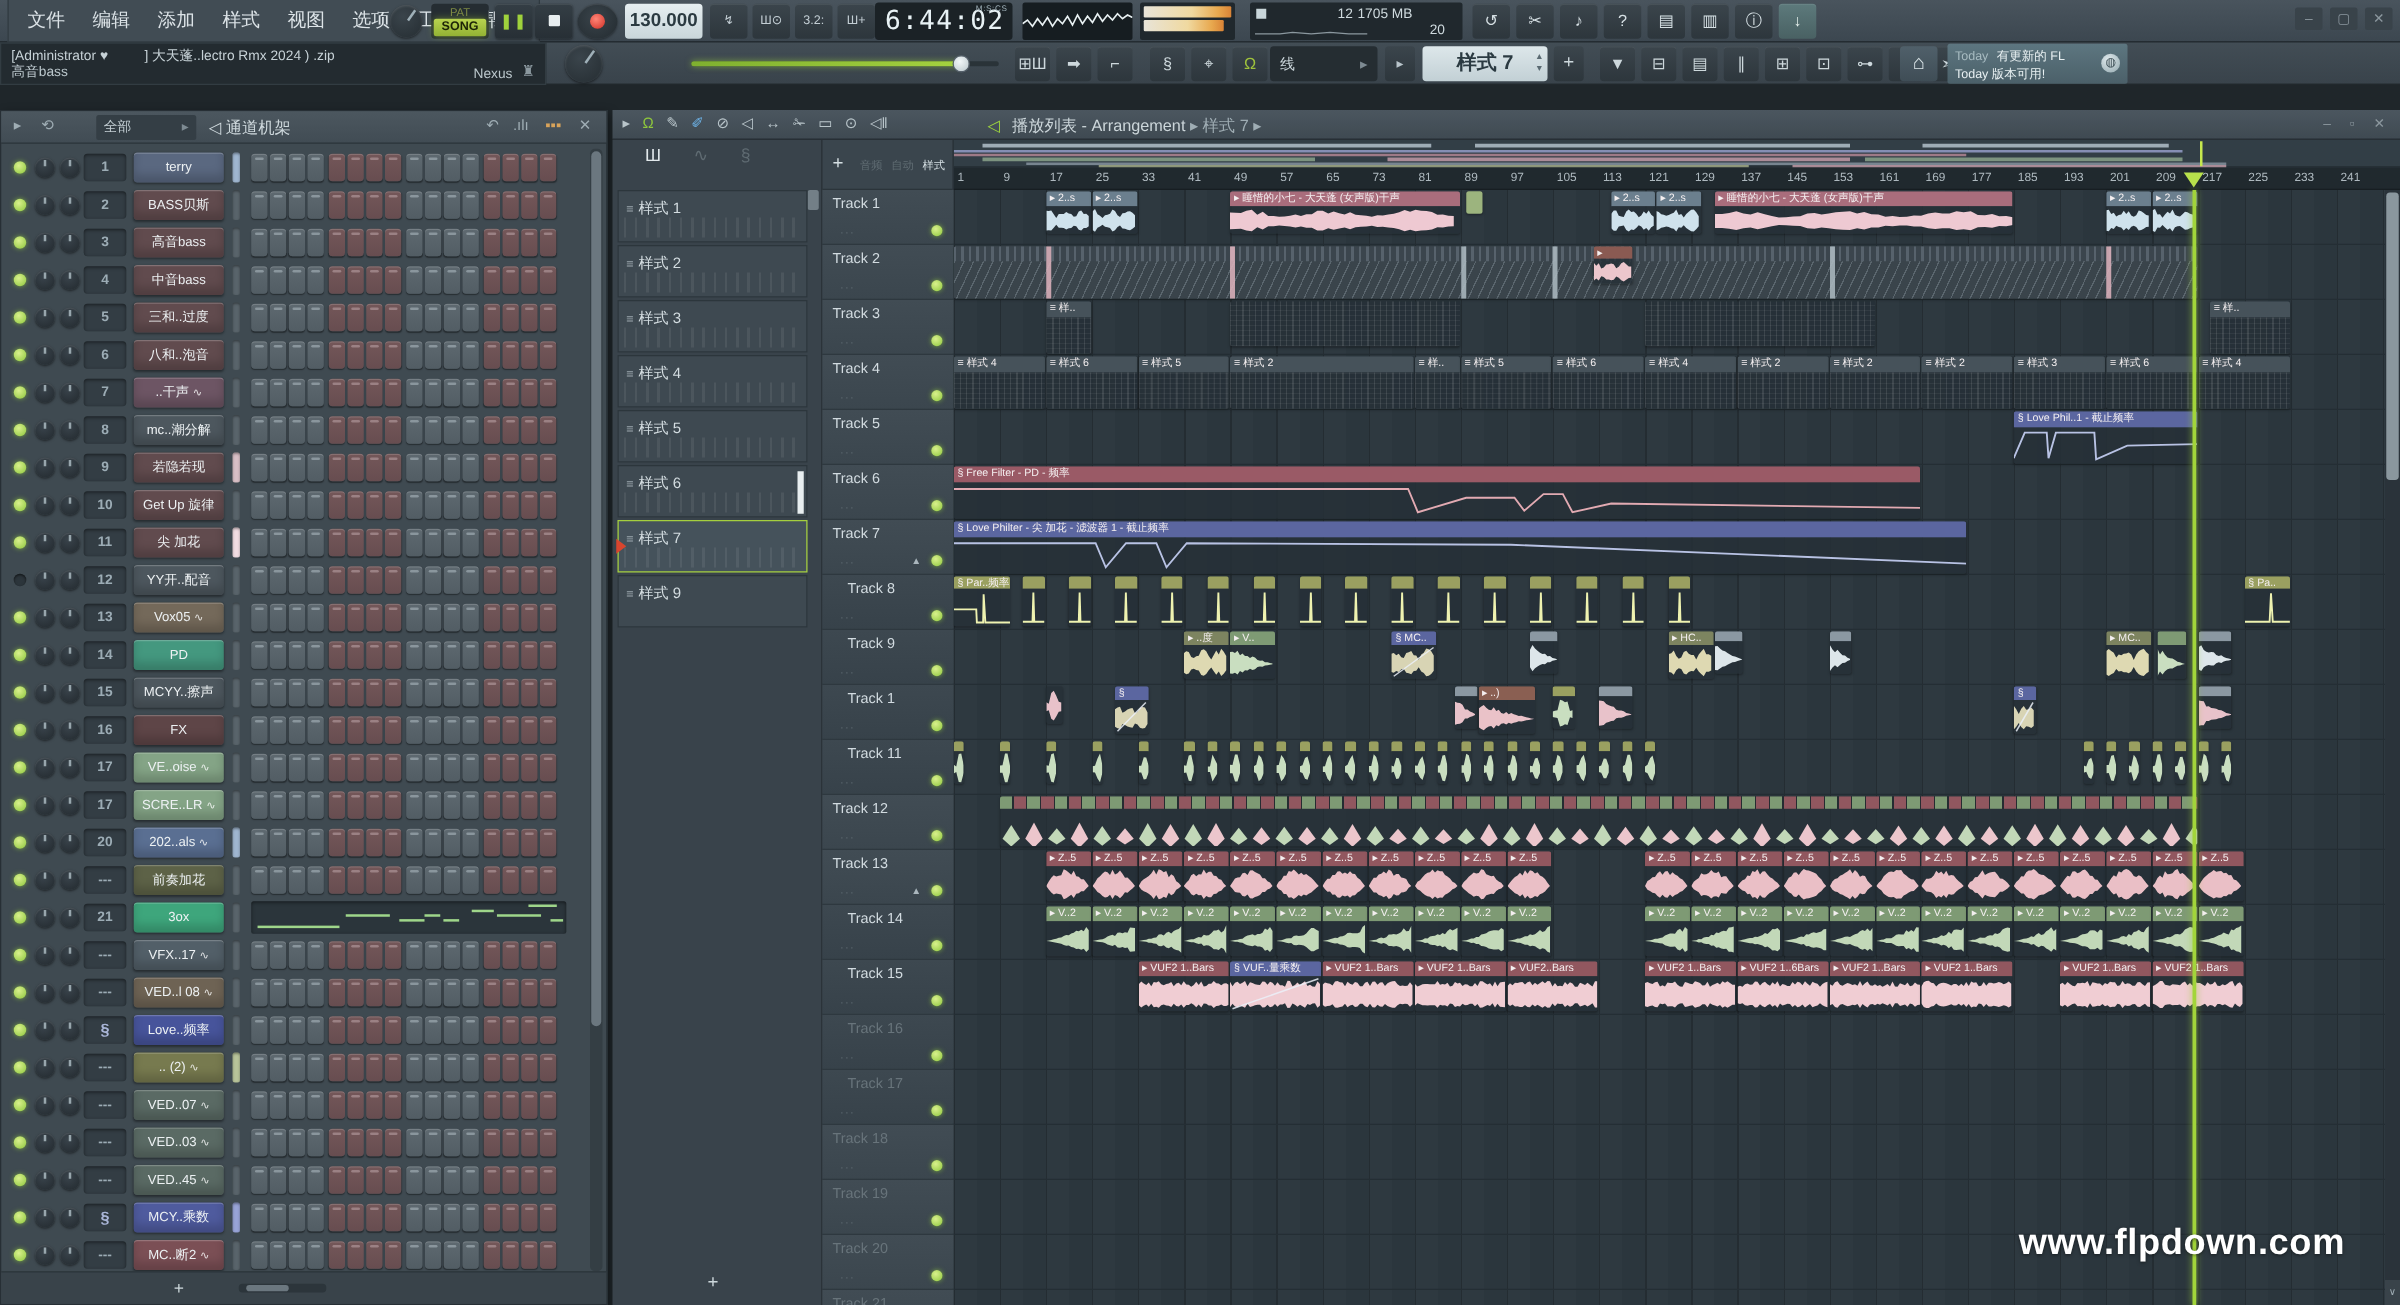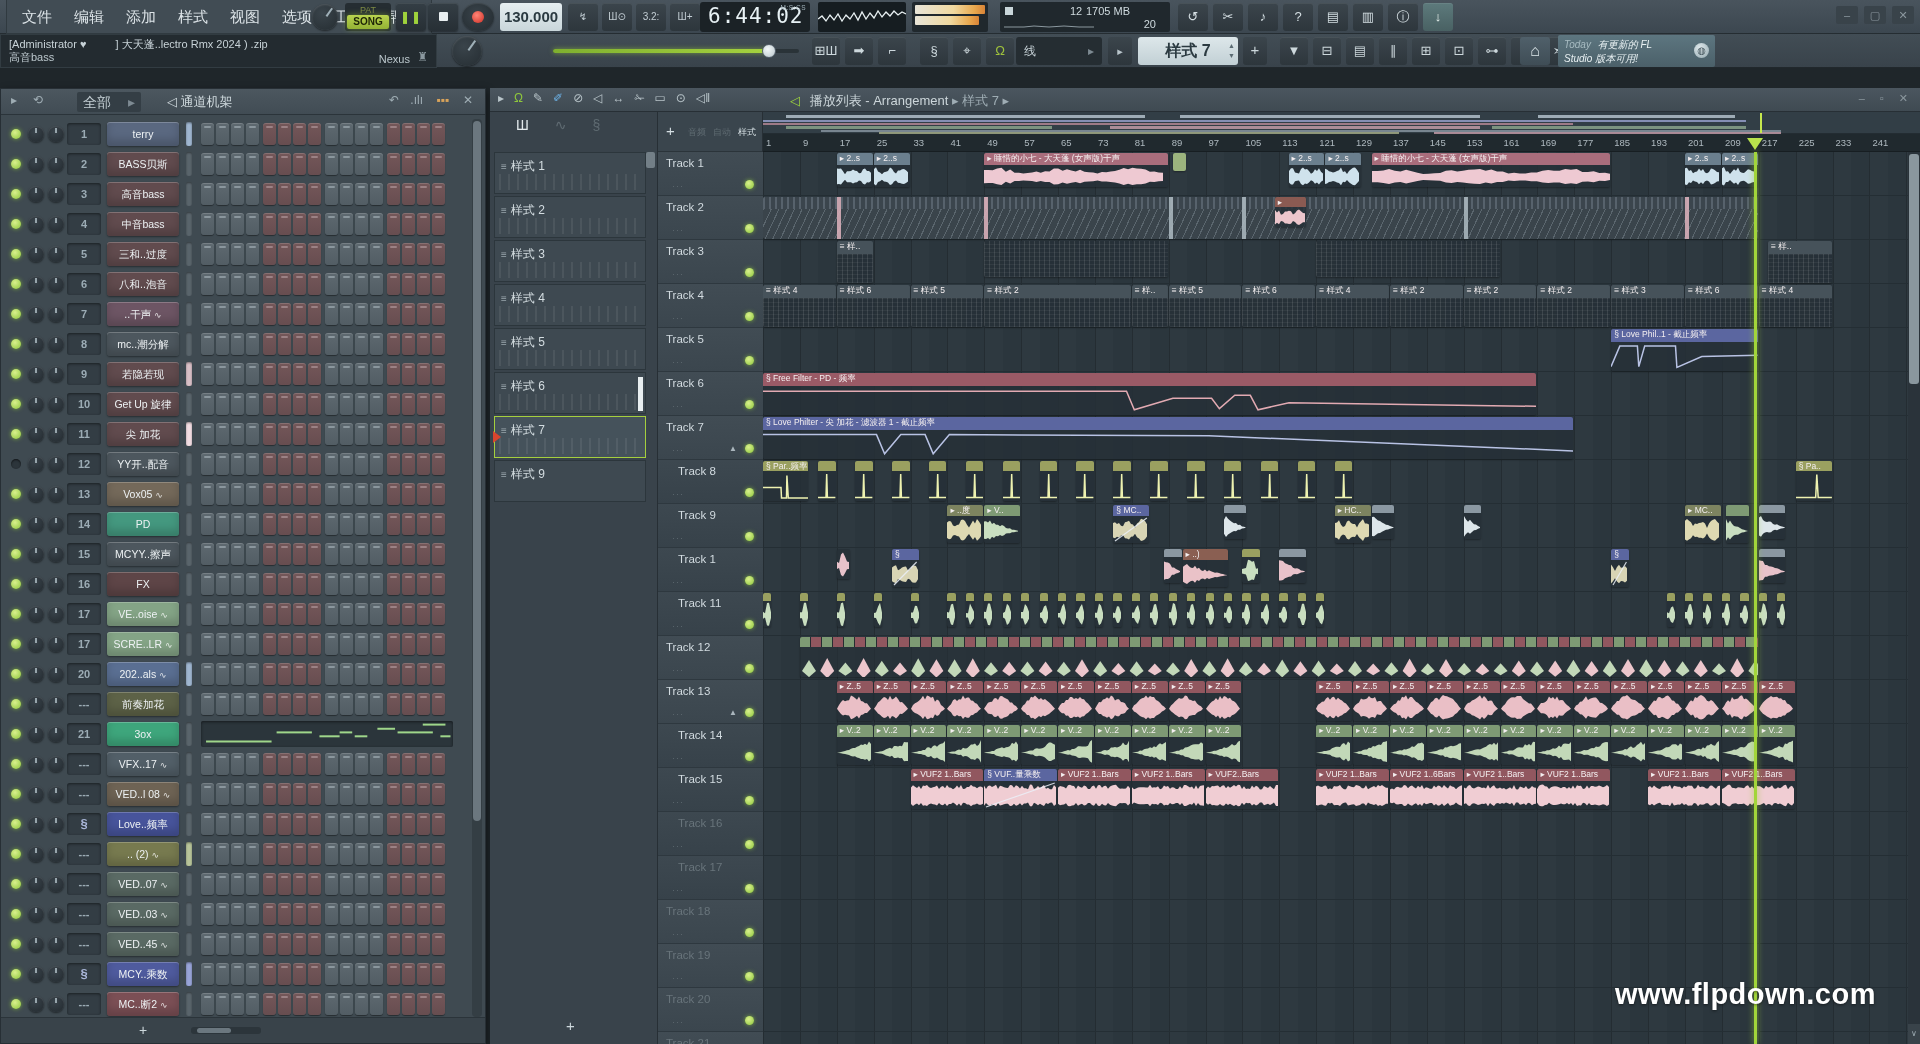--- a/index.html
+++ b/index.html
@@ -47,29 +47,29 @@
   #vslider .thumb{position:absolute;left:calc(88% - 7px);top:-5px;width:14px;height:14px;border-radius:50%;background:radial-gradient(circle at 40% 35%,#f2f7f8,#b9c6cb);border:1px solid #55606a;}
   .b2ic{width:28px;height:28px;background:linear-gradient(#3b454c,#2d363c);border-radius:3px;color:#cdd8dc;text-align:center;line-height:28px;font-size:13px;box-shadow:inset 0 1px 0 rgba(255,255,255,.07);}
   #snapbox{position:absolute;left:1016px;top:3px;width:86px;height:28px;background:#252d32;border-radius:3px;color:#c9d4d9;font-size:12px;line-height:28px;padding:0 8px;}
   #snapbox .arr{float:right;color:#7d8a92;}
   #patarrow{position:absolute;left:1108px;top:3px;width:24px;height:28px;background:linear-gradient(#3b454c,#2d363c);border-radius:3px;color:#b9c5cb;text-align:center;line-height:28px;font-size:11px;}
   #patbox{position:absolute;left:1138px;top:3px;width:100px;height:28px;background:linear-gradient(#dde7ea,#c2d0d5);border-radius:3px;color:#2b3a41;font-size:16px;font-weight:bold;text-align:center;line-height:28px;}
   #patbox .stp{position:absolute;right:3px;top:4px;font-size:7px;color:#5a6a72;line-height:10px;}
   #addpat{position:absolute;left:1243px;top:3px;width:24px;height:28px;background:linear-gradient(#3b454c,#2d363c);border-radius:3px;color:#cdd8dc;text-align:center;line-height:26px;font-size:15px;}
   #icons2{position:absolute;left:1280px;top:3px;display:flex;gap:5px;}
   #cart{position:absolute;left:1520px;top:3px;width:30px;height:28px;background:linear-gradient(#50606a,#3f4d56);border-radius:3px;color:#dde7ea;text-align:center;line-height:28px;}
-  #notify{position:absolute;left:1558px;top:1px;width:157px;height:32px;background:linear-gradient(#5d7680,#4b6069);border-radius:2px;color:#e8f0f2;font-size:10px;padding:3px 6px;font-style:italic;}
+  #notify{position:absolute;left:1558px;top:1px;width:144px;height:32px;background:linear-gradient(#5d7680,#4b6069);border-radius:2px;color:#e8f0f2;font-size:10px;padding:3px 6px;}
   #notify .day{color:#a8bcc2;margin-right:4px;}
   #notify .globe{position:absolute;right:6px;top:8px;width:15px;height:15px;border-radius:50%;background:radial-gradient(circle at 38% 32%,#dfe9ec,#93a8af);color:#3c4d54;font-size:10px;text-align:center;line-height:15px;}
 
   
   #rack{position:absolute;left:0;top:88px;width:486px;height:956px;background:#3f4a51;border:1px solid #272f35;box-shadow:2px 3px 8px rgba(0,0,0,.45);}
   #rack-hd{position:absolute;left:0;top:0;width:100%;height:26px;background:linear-gradient(#4c575f,#414c54);border-bottom:1px solid #2b343a;color:#cdd7db;}
   #rack-hd .t{position:absolute;left:166px;top:4px;font-size:13px;color:#cfd9dd;}
-  #rack-filter{position:absolute;left:76px;top:3px;width:64px;height:20px;background:#343e45;border-radius:2px;font-size:14px;color:#c3ced3;line-height:20px;padding:0 6px;}
+  #rack-filter{position:absolute;left:76px;top:3px;width:80px;height:20px;background:#343e45;border-radius:2px;font-size:11px;color:#c3ced3;line-height:20px;padding:0 6px;}
   #rack-filter .arr{float:right;color:#7d8a92;}
   .rackic{position:absolute;top:4px;color:#9fadb4;font-size:12px;}
   #rack-rows{position:absolute;left:0;top:30px;width:100%;height:900px;overflow:hidden;}
   .ch-row{position:absolute;left:0;width:100%;height:30px;}
   .led{position:absolute;left:10px;top:10px;width:10px;height:10px;border-radius:50%;background:radial-gradient(circle at 40% 35%,#d9f08c,#8cc63c);box-shadow:0 0 4px rgba(150,210,60,.7);}
   .led.off{background:#2c353b;box-shadow:inset 0 1px 2px rgba(0,0,0,.6);}
   .knob{position:absolute;top:7px;width:16px;height:16px;border-radius:50%;background:radial-gradient(circle at 42% 36%,#39434b,#22292e);box-shadow:0 1px 2px rgba(0,0,0,.5),inset 0 1px 1px rgba(255,255,255,.12);}
   .knob:after{content:"";position:absolute;left:50%;top:2px;width:2px;height:5px;background:#98a6ad;transform:translateX(-50%);}
   .numbox{position:absolute;left:66px;top:4px;width:34px;height:22px;background:#333d44;border-radius:3px;box-shadow:inset 0 1px 3px rgba(0,0,0,.5);color:#9cacb5;font-size:11px;font-weight:bold;text-align:center;line-height:22px;}
   .numbox.link{color:#aab6d8;font-size:13px;}
@@ -246,21 +246,21 @@
         <div class="b2ic">⊞</div>
         <div class="b2ic">⊡</div>
         <div class="b2ic">⊶</div>
         <div class="b2ic">✦</div>
         <div class="b2ic">➣</div>
       </div>
     <div id="cart">⌂</div>
     <div id="notify">
       <span class="day">Today</span>
       <span>有更新的 FL</span><br>
-      <span style="margin-left:0;">Studio 版本可用!</span>
+      <span style="margin-left:0;">Today 版本可用!</span>
       <span class="globe">◍</span>
     </div>
   </div>
 
   <div id="rack">
     <div id="rack-hd">
       <span class="rackic" style="left:10px;">▸</span>
       <span class="rackic" style="left:32px;">⟲</span>
       <div id="rack-filter"><span>全部</span><span class="arr">▸</span></div>
       <span class="t">◁ <span>通道机架</span></span>

